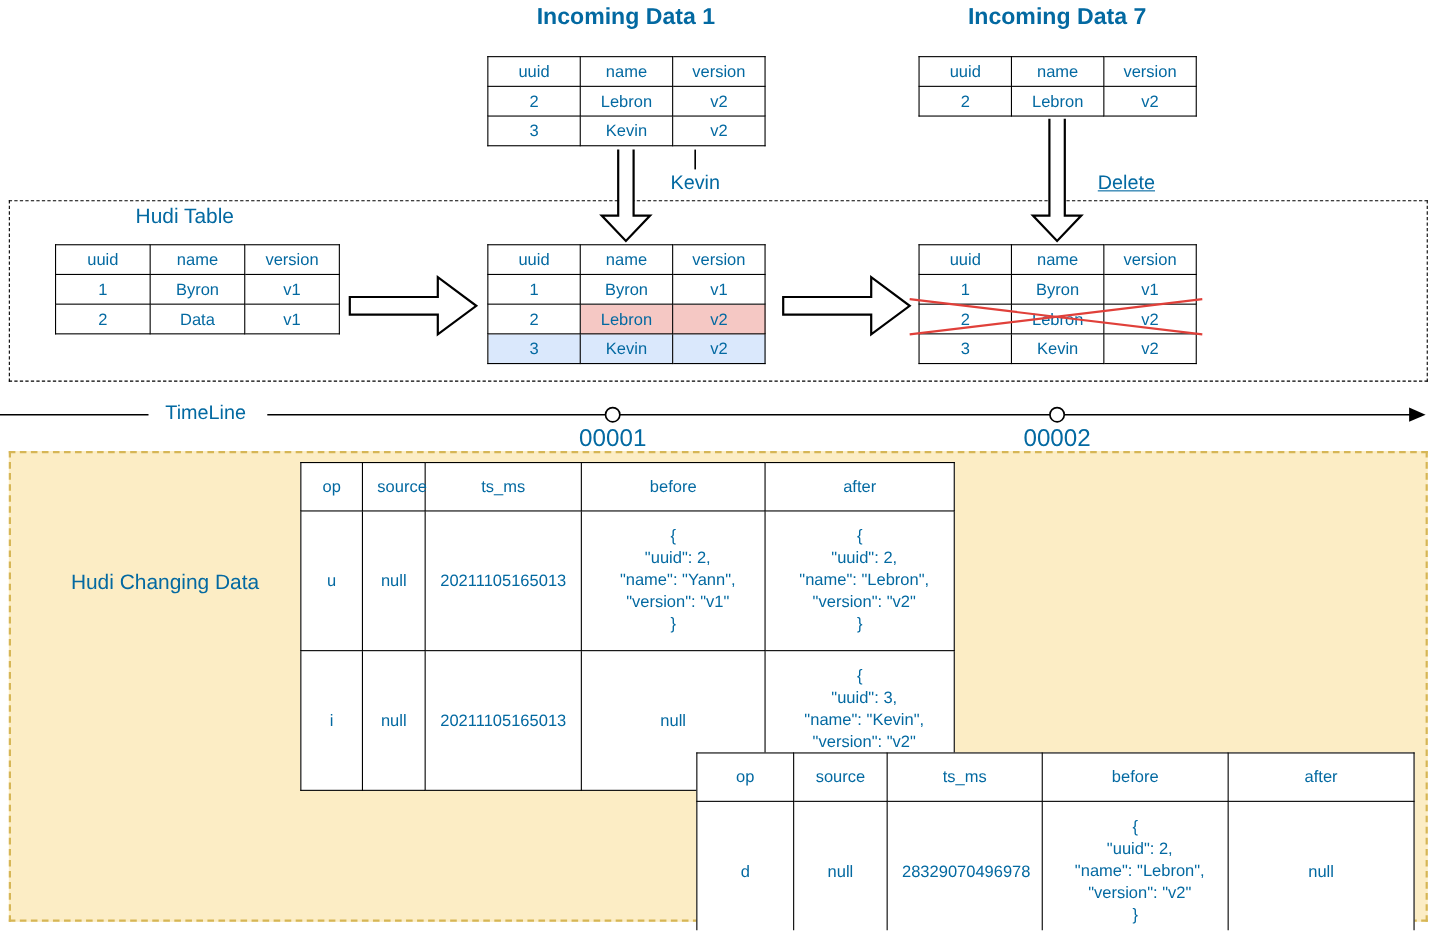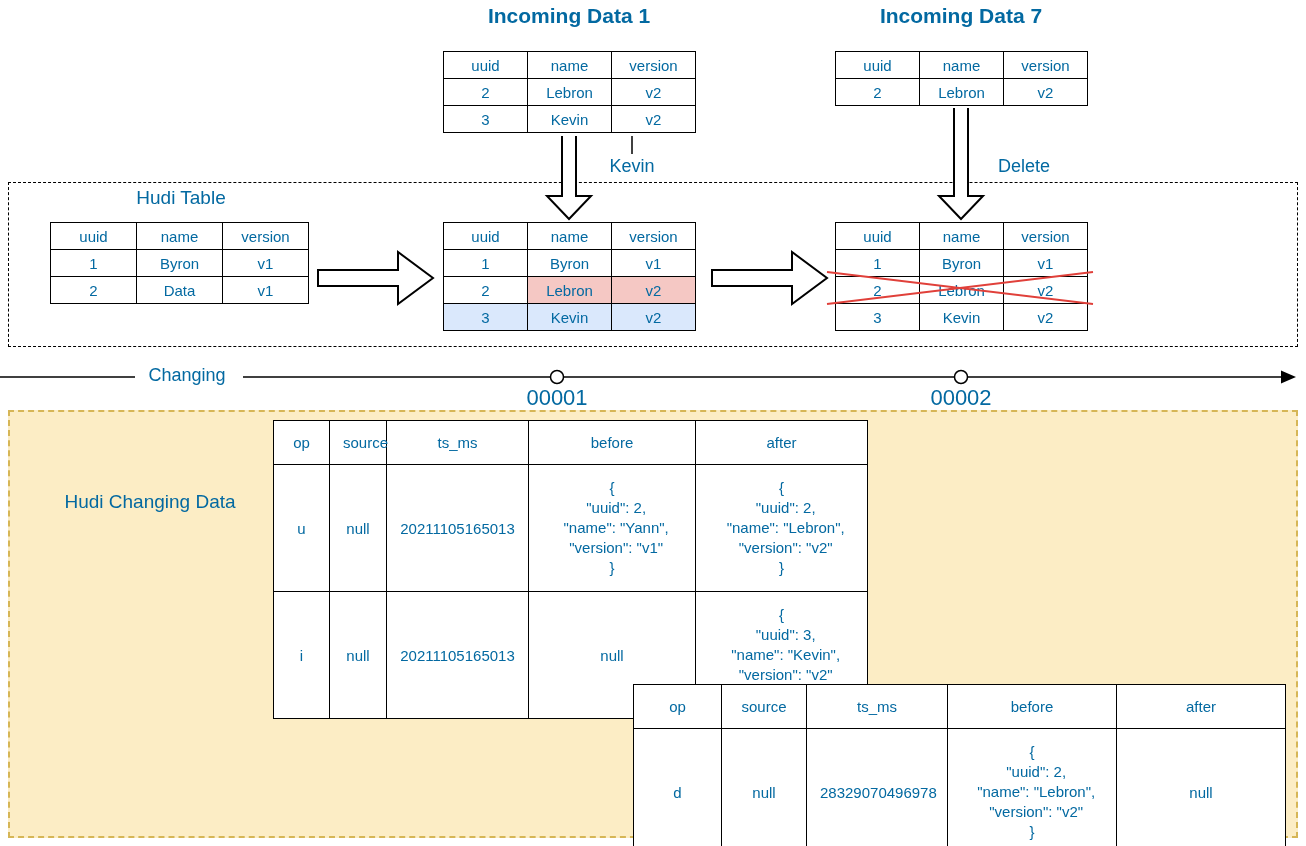--- a/index.html
+++ b/index.html
@@ -28,26 +28,26 @@
 
 <div id="canvas">
 
   <div class="dashbox" style="left:8px;top:182px;width:1288px;height:163px;"></div>
 
   <div class="yellowbox" style="left:8px;top:410px;width:1290px;height:428px;"></div>
 
   <div class="abs title" style="left:443px;top:4px;width:252px;">Incoming Data 1</div>
   <div class="abs title" style="left:835px;top:4px;width:252px;">Incoming Data 7</div>
   <div class="abs label" style="left:592px;top:156px;width:80px;">Kevin</div>
-  <div class="abs label" style="left:984px;top:156px;width:80px;">Delete</div>
-  <div class="abs biglabel" style="left:81px;top:187px;width:200px;">Hudi Table</div>
-  <div class="abs label" style="left:137px;top:365px;width:100px;">Changing</div>
+  <div class="abs label" style="left:984px;top:156px;width:80px;text-decoration:underline;">Delete</div>
+  <div class="abs biglabel" style="left:68px;top:187px;width:200px;">Hudi Table</div>
+  <div class="abs label" style="left:137px;top:365px;width:100px;">TimeLine</div>
   <div class="abs commit" style="left:517px;top:385px;width:80px;">00001</div>
   <div class="abs commit" style="left:921px;top:385px;width:80px;">00002</div>
-  <div class="abs biglabel" style="left:40px;top:491px;width:220px;">Hudi Changing Data</div>
+  <div class="abs biglabel" style="left:40px;top:519px;width:220px;">Hudi Changing Data</div>
 
   <table class="mini" style="left:443px;top:51px;width:252px;">
     <colgroup>
         <col style="width:84px">
         <col style="width:84px">
         <col style="width:84px">
       </colgroup>
     <tbody>
         <tr>
       <th>uuid</th>

